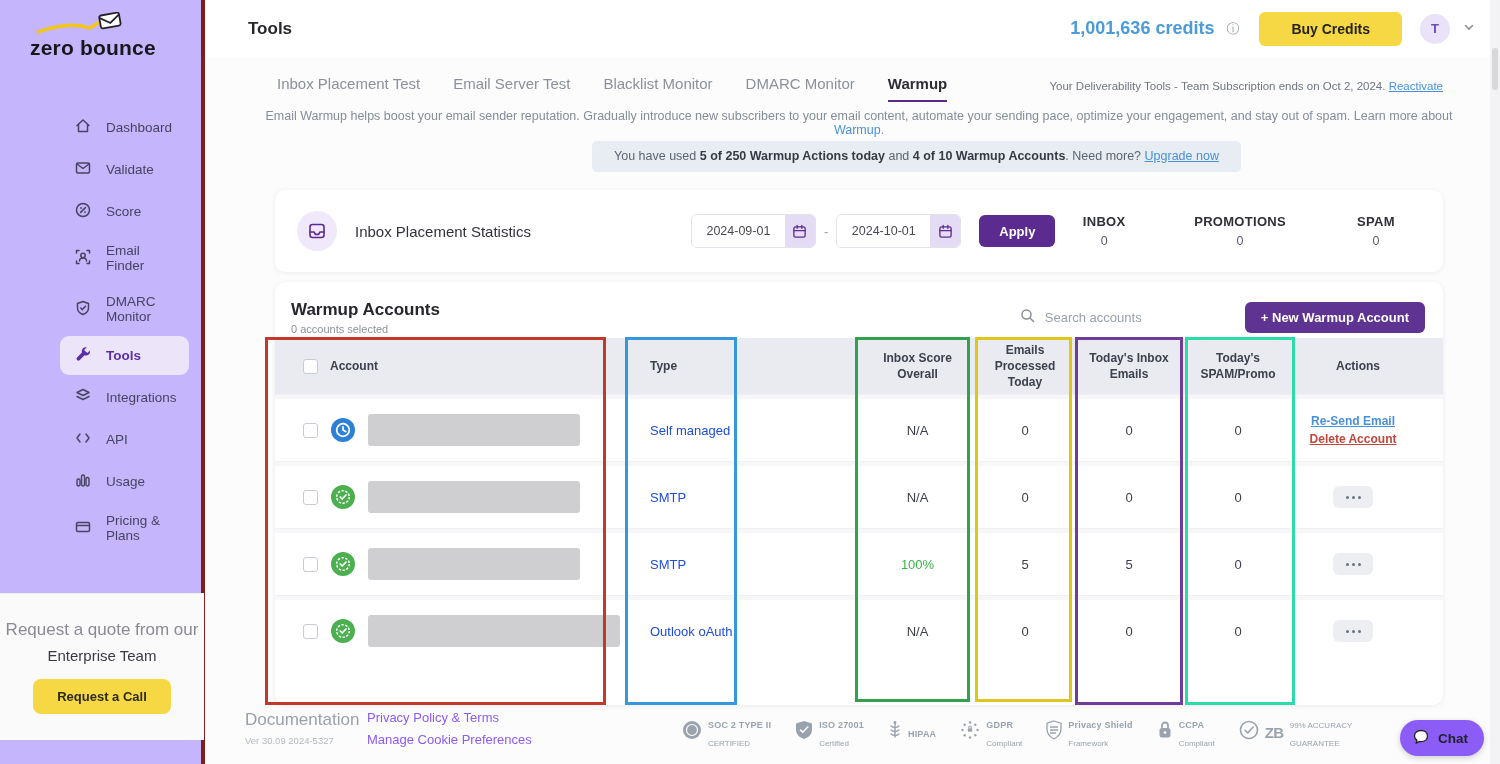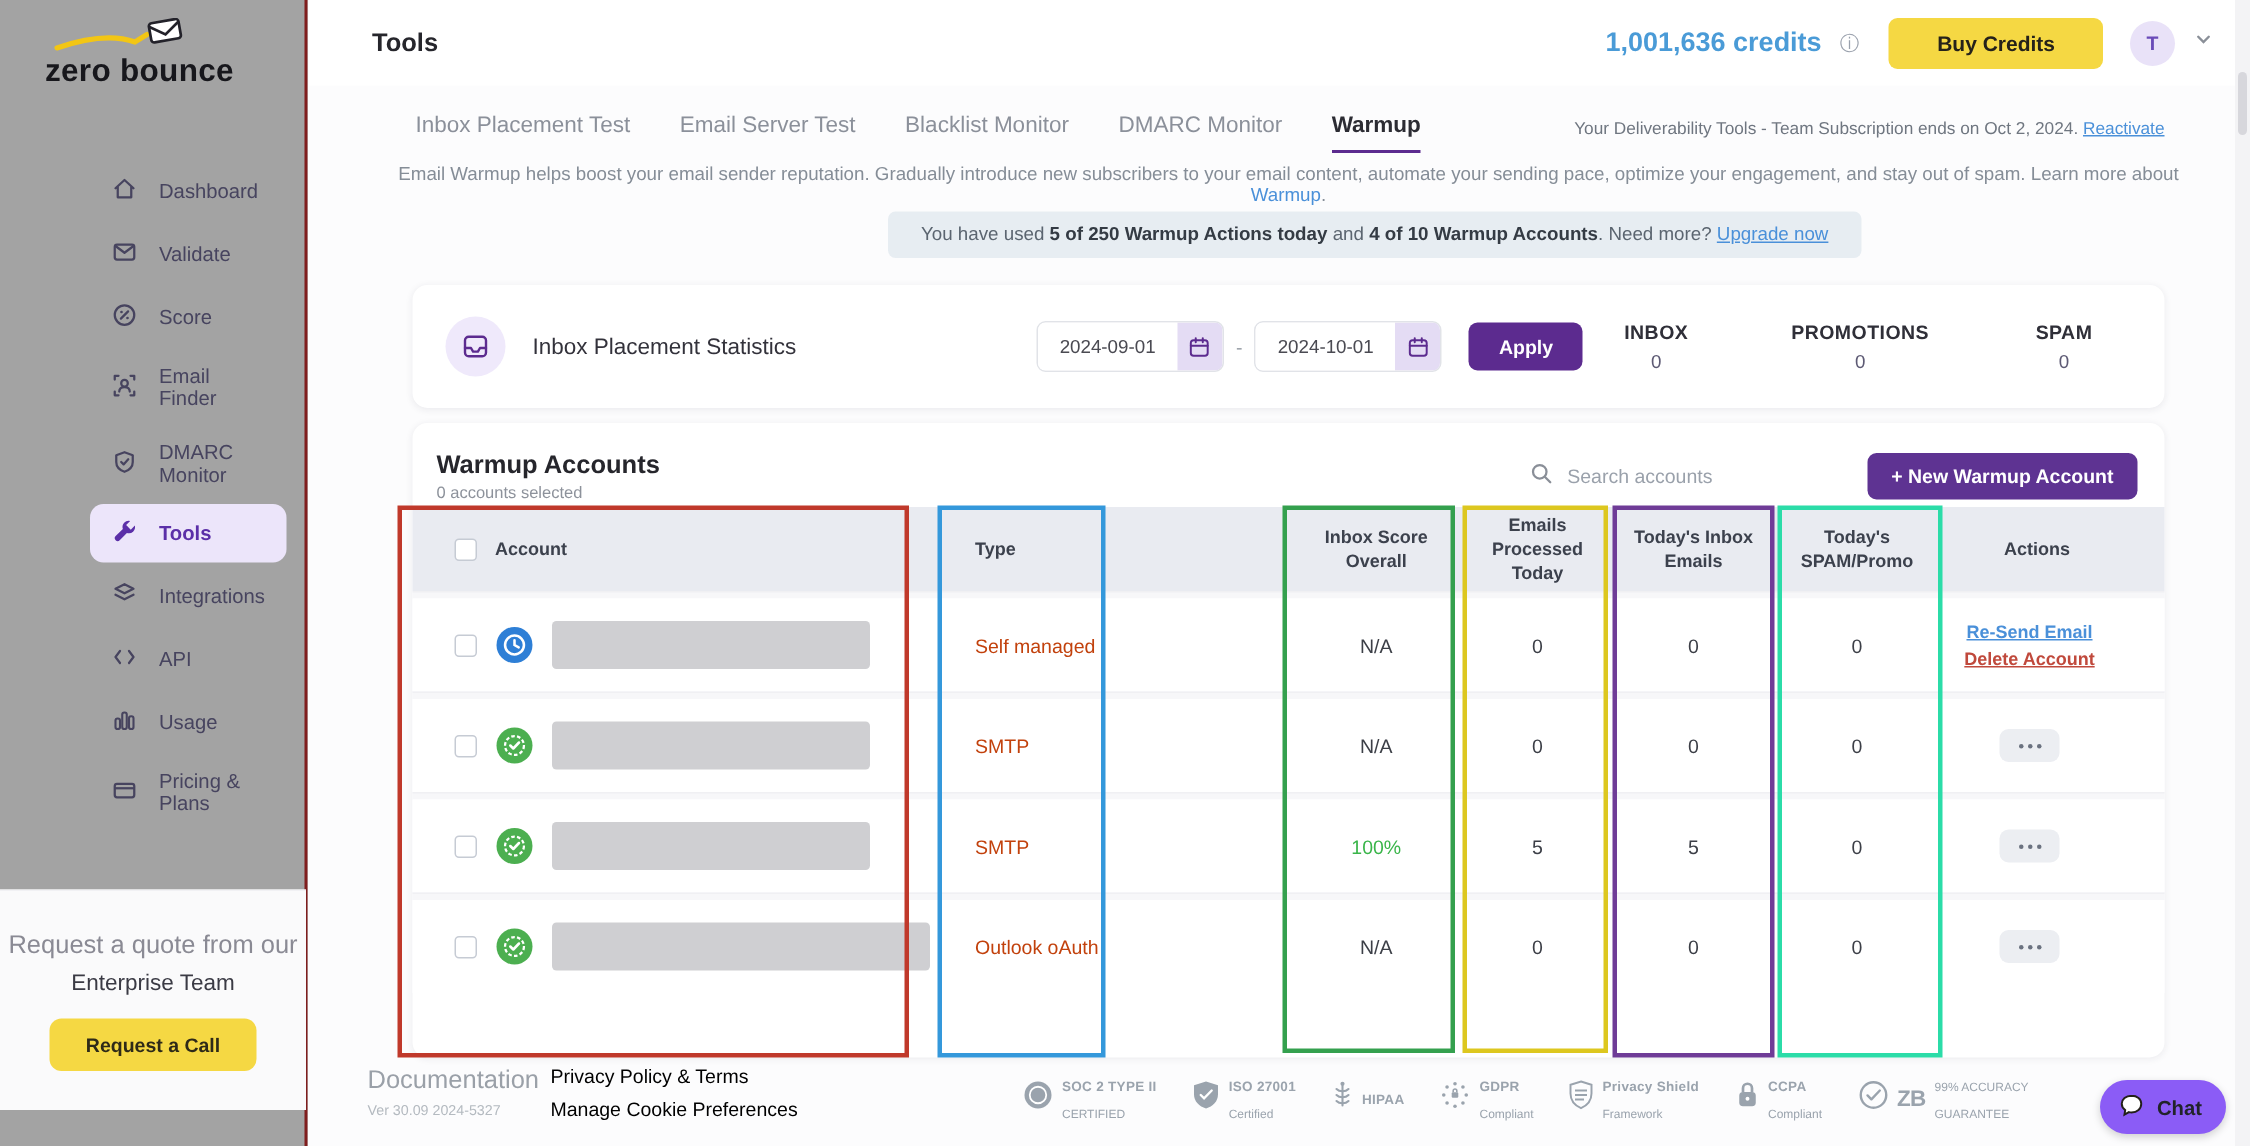--- a/index.html
+++ b/index.html
@@ -7,21 +7,21 @@
   body {
     position: relative;
     font-family: "Liberation Sans", sans-serif;
     background: #fcfcfd;
     overflow: hidden;
     color: #333;
   }
   a { cursor: pointer; }
 
   
-  .sidebar { position:absolute; left:0; top:0; width:205px; height:764px; background:#a3a3a3; border-right:2px solid #7f1d1d; z-index:4; }
+  .sidebar { position:absolute; left:0; top:0; width:205px; height:764px; background:#c4b5fd; border-right:4px solid #7f1d1d; z-index:4; }
   .logo { position:relative; margin:12px 0 0 28px; height:52px; }
   .logo-text { position:absolute; top:24px; left:2px; font-size:21px; font-weight:800; color:#17171c; letter-spacing:.2px; white-space:nowrap; }
   .nav { margin-top:44px; padding:0 12px; display:flex; flex-direction:column; gap:3px;margin-left:48px; }
   .nav-item { display:flex; align-items:center; gap:14px; padding:9px 14px; border-radius:9px; color:#47445f; font-size:13.5px; cursor:pointer; }
   .nav-item svg { flex:0 0 auto; }
   .nav-item.active { background:#ece5fa; color:#5b2fa8; font-weight:bold; }
   .enterprise { position:absolute; bottom:24px; left:0; width:204px; background:#fafafb; padding:26px 0 26px; text-align:center; border-top:1px solid #f1f1f4; }
   .ent-line1 { font-size:17px; color:#8a8a94; }
   .ent-line2 { font-size:15px; color:#3a3a44; margin:7px 0 15px; }
   .ent-btn { background:#f5d843; border:none; border-radius:8px; padding:10px 24px; font-weight:bold; font-size:13px; color:#2e2a18; cursor:pointer; font-family:inherit; }
@@ -80,36 +80,36 @@
   .th-c { text-align:center; line-height:1.35; padding:0 4px; }
   .th-actions { text-align:center; padding-right:20px; }
   .cb { appearance:none; -webkit-appearance:none; width:15px; height:15px; border:1.5px solid #c6cbd4; border-radius:3px; background:#fff; cursor:pointer; flex:0 0 auto; }
 
   .row { height:62px; background:#fff; font-size:13px; color:#4b4f58; }
   .row-gap { height:5px; background:#f7f7f9; border-top:1px solid #f0f0f3; }
   .cell-account { display:flex; align-items:center; gap:12px; padding-left:28px; }
   .status-icon { width:26px; height:26px; display:inline-flex; }
   .name-bar { height:32px; background:#cfcfd2; border-radius:3px; }
   .w212 { width:212px; } .w252 { width:252px; }
-  .cell-type { padding-left:20px; color:#c2410c; }
+  .cell-type { padding-left:20px; color:#1d4ed8; }
   .cell-c { text-align:center; color:#3c3f47; }
   .score-green { color:#3ab54a; }
   .cell-actions { display:flex; flex-direction:column; align-items:center; gap:4px; padding-right:30px; }
   .action-link { font-size:12px; text-decoration:underline; font-weight:bold; }
   .resend { color:#4a90d9; } .delete { color:#c0493c; }
   .menu-btn { width:40px; height:22px; background:#eceef2; border-radius:6px; border:none; display:flex; align-items:center; justify-content:center; gap:3px; cursor:pointer; }
   .dot { width:3px; height:3px; border-radius:50%; background:#6b7280; }
 
   
   .footer { position:absolute; left:245px; top:710px; display:flex; align-items:flex-start; z-index:1; }
   .f-doc { width:120px; }
   .f-doc .t1 { font-size:17px; color:#9aa0a8; }
   .f-doc .t2 { font-size:9.5px; color:#b4bac0; margin-top:5px; }
   .f-links { display:flex; flex-direction:column; gap:7px; font-size:13px; margin-left:2px; width:200px; }
-  .f-links .link { color:#000000; }
+  .f-links .link { color:#8b5cf6; }
   .badges { display:flex; align-items:center; gap:24px; margin-left:115px; margin-top:4px; color:#9aa3ad; }
   .badge { display:flex; align-items:center; gap:6px; }
   .badge svg { flex:0 0 auto; }
   .badge-text .b1 { font-size:9px; font-weight:bold; letter-spacing:.2px; }
   .badge-text .b2 { font-size:8px; margin-top:1px; }
   .zb-big { font-size:15px; font-weight:800; color:#9aa3ad; letter-spacing:-.5px; }
 
   .chat-btn { position:absolute; right:16px; top:720px; background:#8b5cf6; border:none; border-radius:18px; height:36px; padding:0 16px 0 12px; display:flex; align-items:center; gap:8px; font-size:13.5px; font-weight:bold; color:#21232a; box-shadow:0 2px 6px rgba(0,0,0,.18); cursor:pointer; z-index:6; font-family:inherit; }
 
   

